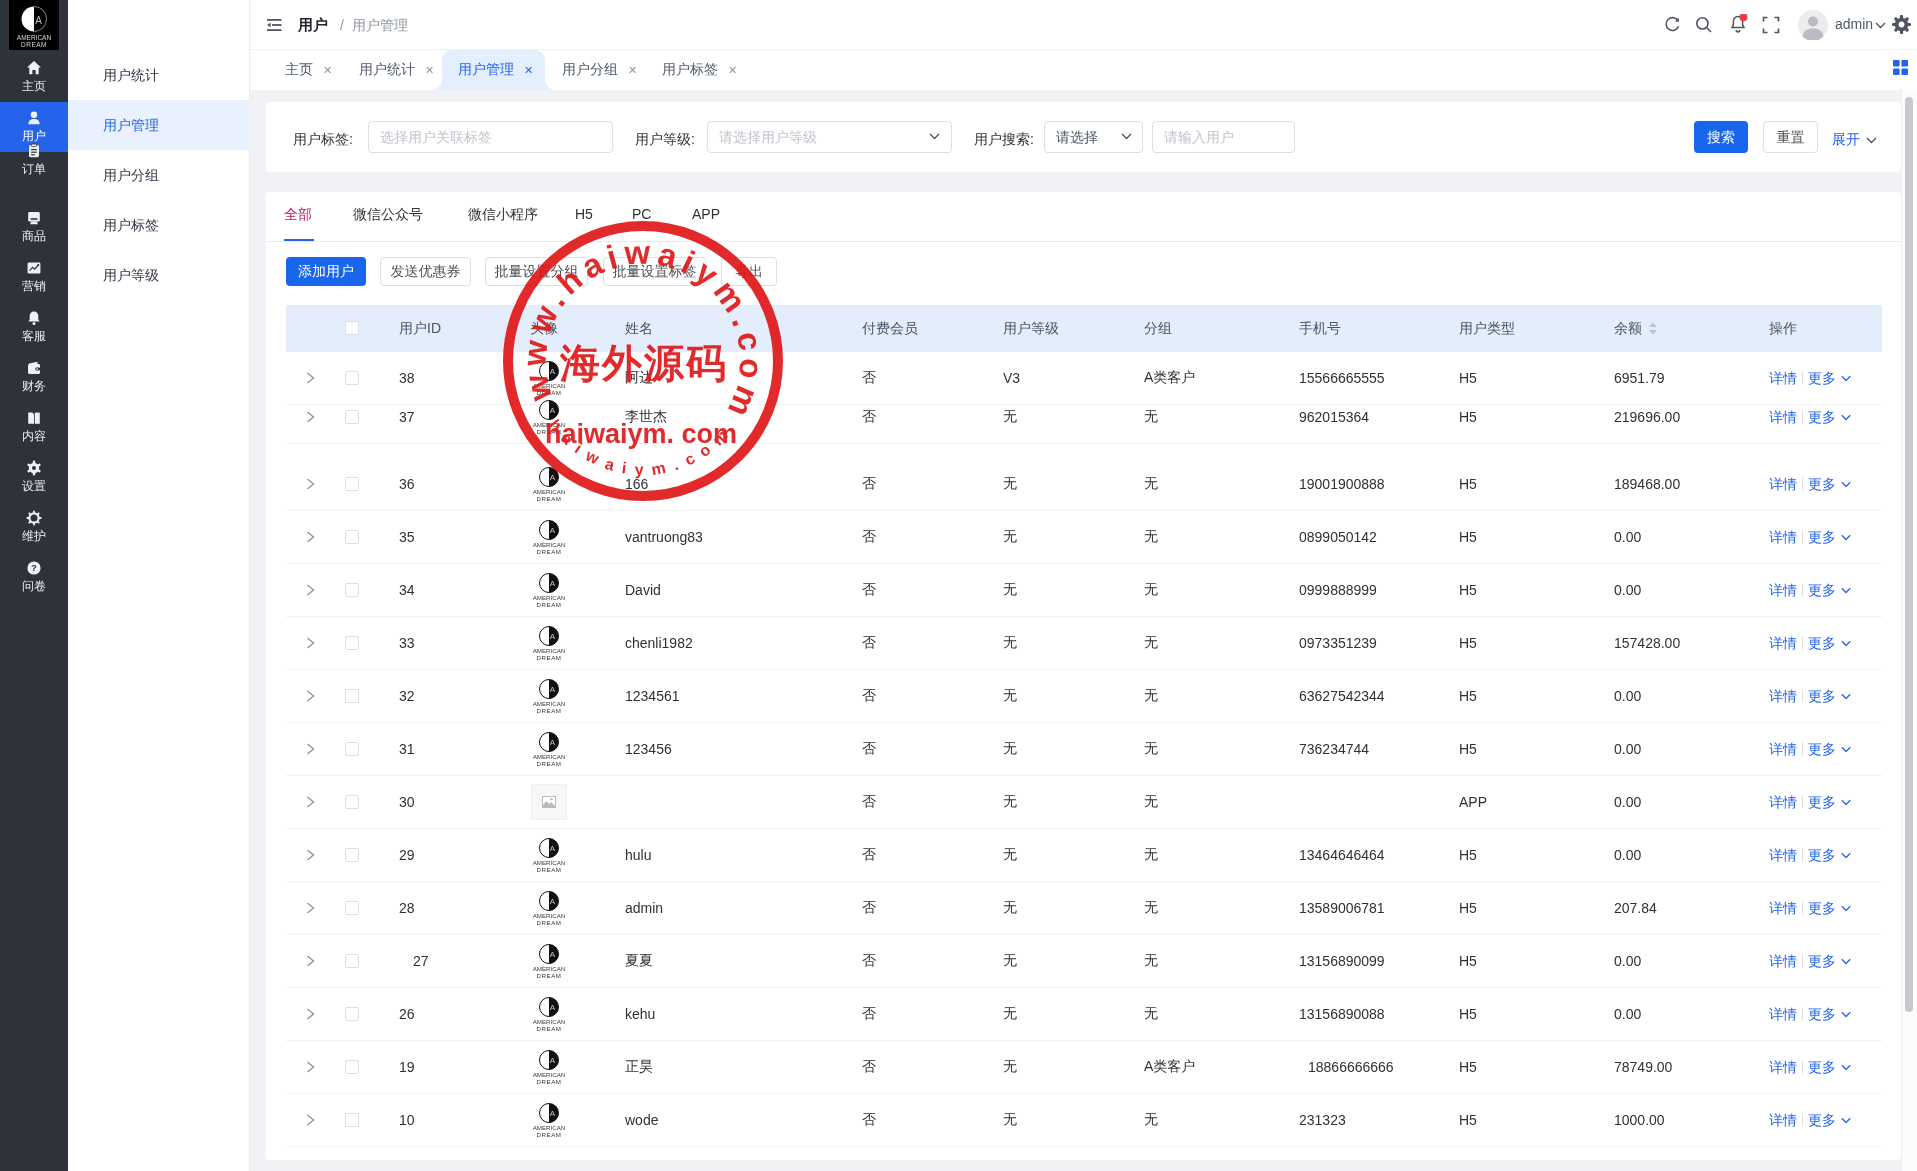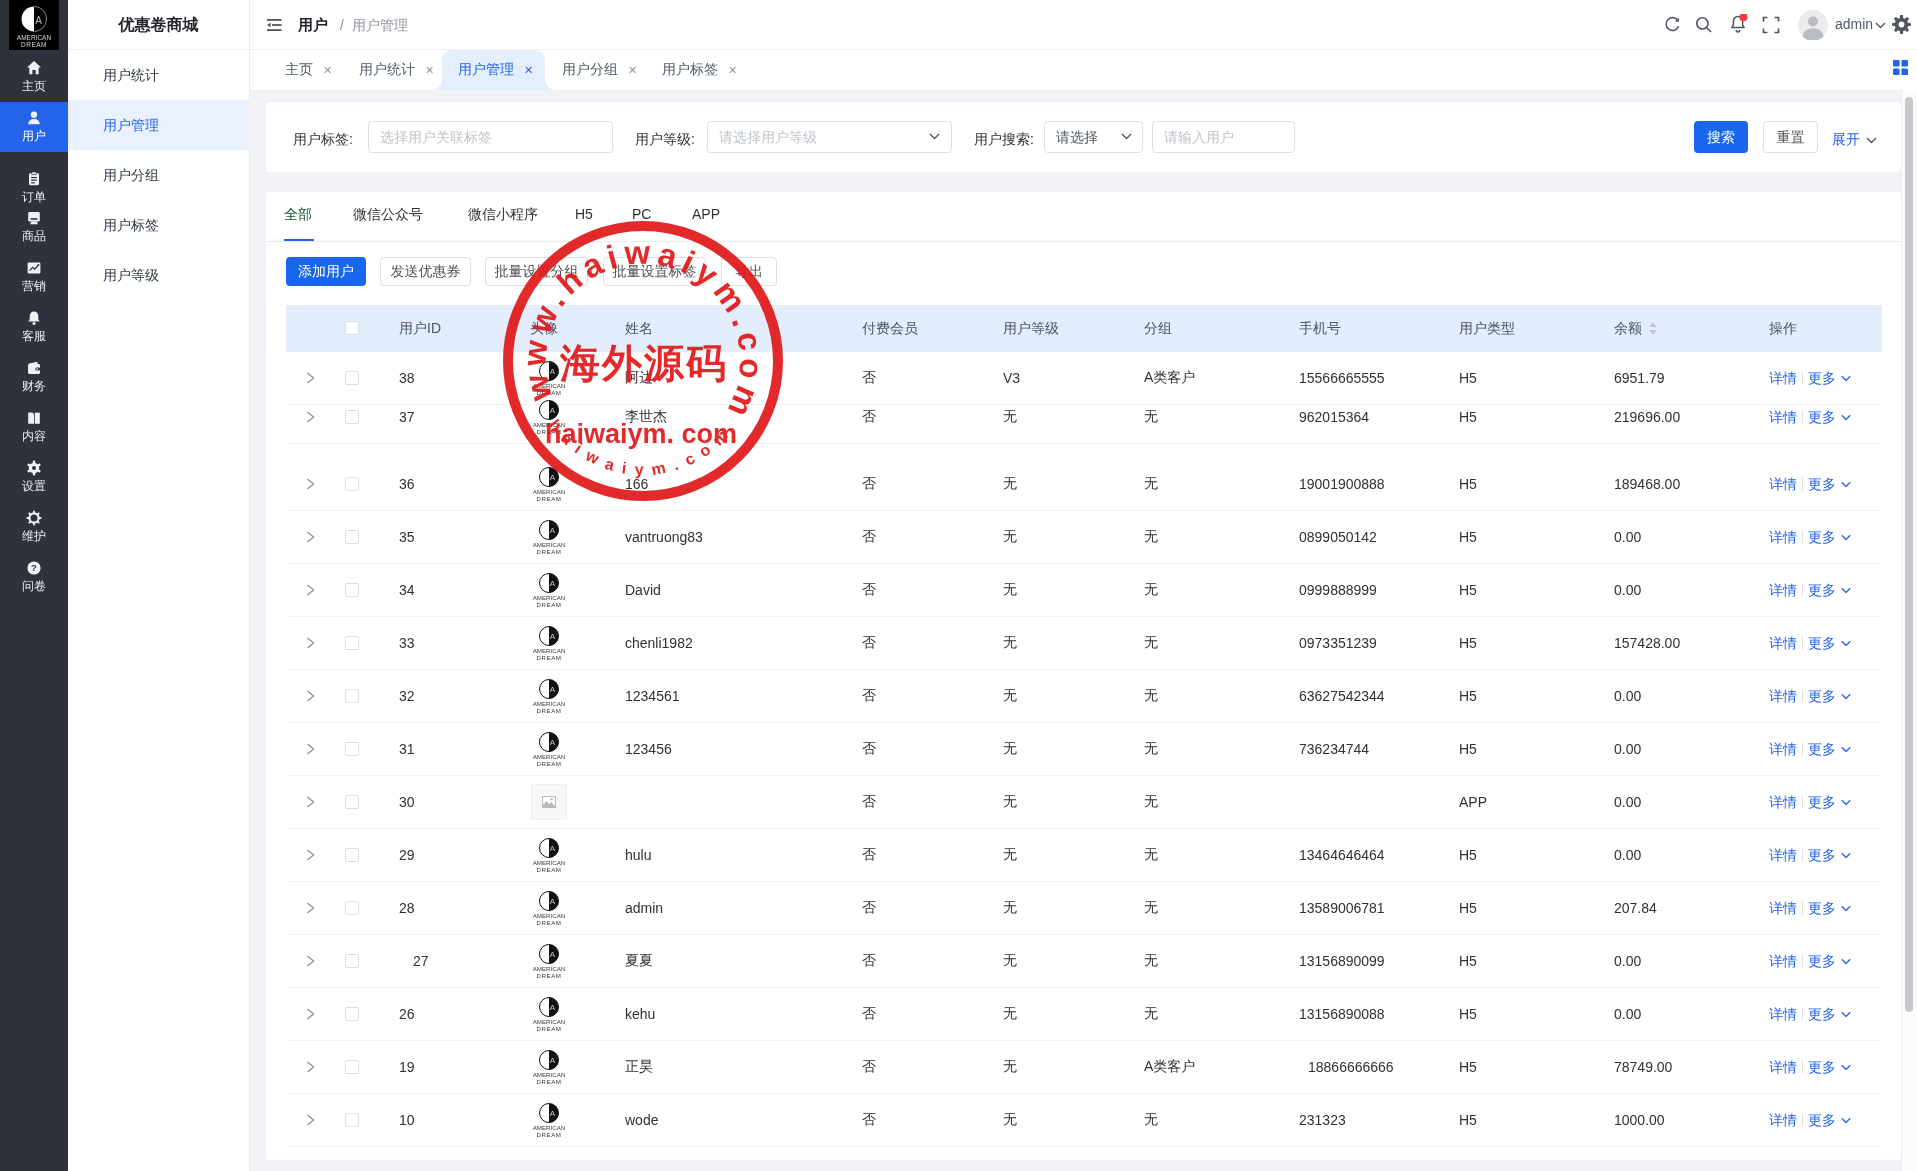--- a/index.html
+++ b/index.html
@@ -35,21 +35,21 @@
 
 .fcard{position:absolute;left:266px;top:102px;width:1635px;height:70px;background:#fff;border-radius:4px}
 .flabel{position:absolute;top:29px;font-size:14px;color:#303133}
 .finput{position:absolute;top:120px;height:32px;border:1px solid #dcdfe6;border-radius:4px;background:#fff;font-size:14px;color:#bfc3cb;line-height:30px;padding-left:11px}
 .fchev{position:absolute;color:#b6bac2}
 .btn-blue{position:absolute;background:#1766ec;color:#fff;border-radius:4px;font-size:14px;text-align:center}
 .btn-plain{position:absolute;background:#fff;border:1px solid #dcdfe6;color:#4e5257;border-radius:4px;font-size:14px;text-align:center}
 
 .mcard{position:absolute;left:266px;top:192px;width:1635px;height:968px;background:#fff;border-radius:4px}
 .ctab{position:absolute;top:14px;font-size:14px;color:#303133}
-.ctab.active{color:#14532d}
+.ctab.active{color:#be185d}
 .cline{position:absolute;left:0;top:49px;width:1635px;height:1px;background:#e9ecf0}
 .cunder{position:absolute;top:47px;height:2px;background:#2563eb}
 
 .thead{position:absolute;left:20px;top:113px;width:1596px;height:47px;background:#e3edfb}
 .ht{position:absolute;top:15px;font-size:14px;color:#4a5362;white-space:nowrap}
 .hc{position:absolute;top:16px}
 .trow{position:absolute;left:20px;width:1596px;height:53px;border-bottom:1px solid #f0f1f3}
 .rt{position:absolute;top:50%;transform:translateY(-50%);font-size:14px;color:#303133;white-space:nowrap}
 .rc{position:absolute;top:50%;transform:translateY(-50%);line-height:0}
 .cb{display:inline-block;width:14px;height:14px;border:1px solid #dcdfe6;border-radius:2px;background:#fff}
@@ -80,21 +80,21 @@
     </div>
 <div class="sitem active" style="top:102px">
       <div class="sic">
         <svg width="16" height="16" viewBox="0 0 16 16">
           <circle cx="8" cy="4.7" r="3.2" fill="#f0f1f4"></circle>
           <path d="M2.3 14.2 C2.3 10.6 4.8 8.9 8 8.9 C11.2 8.9 13.7 10.6 13.7 14.2 Z" fill="#f0f1f4"></path>
         </svg>
       </div>
       <div class="slab">用户</div>
     </div>
-<div class="sitem" style="top:163px">
+<div class="sitem" style="top:135px">
       <div class="sic">
         <svg width="16" height="16" viewBox="0 0 16 16">
           <rect x="3" y="2.2" width="10" height="12" rx="1.4" fill="#f0f1f4"></rect>
           <rect x="5.6" y="1" width="4.8" height="2.6" rx="0.8" fill="#f0f1f4" stroke="#2e323a" stroke-width="0.8"></rect>
           <rect x="5.2" y="6" width="5.6" height="1.2" fill="#2e323a"></rect>
           <rect x="5.2" y="8.6" width="5.6" height="1.2" fill="#2e323a"></rect>
           <rect x="5.2" y="11.2" width="3.6" height="1.2" fill="#2e323a"></rect>
         </svg>
       </div>
       <div class="slab">订单</div>
@@ -184,21 +184,20 @@
         <svg width="16" height="16" viewBox="0 0 16 16">
           <circle cx="8" cy="8" r="6.6" fill="#f0f1f4"></circle>
           <text x="8" y="11.2" text-anchor="middle" font-family="Liberation Sans" font-size="9.5" font-weight="bold" fill="#2e323a">?</text>
         </svg>
       </div>
       <div class="slab">问卷</div>
     </div>
 
 </div>
 <div class="subbar">
-<div class="sbtitle">优惠卷商城</div>
 <div class="mitem" style="top:50px">用户统计</div>
 <div class="mitem active" style="top:100px">用户管理</div>
 <div class="mitem" style="top:150px">用户分组</div>
 <div class="mitem" style="top:200px">用户标签</div>
 <div class="mitem" style="top:250px">用户等级</div>
 
 </div>
 <div class="hdr">
 <div class="hic" style="left:17px;top:19px">
       <svg width="15" height="12" viewBox="0 0 15 12">

